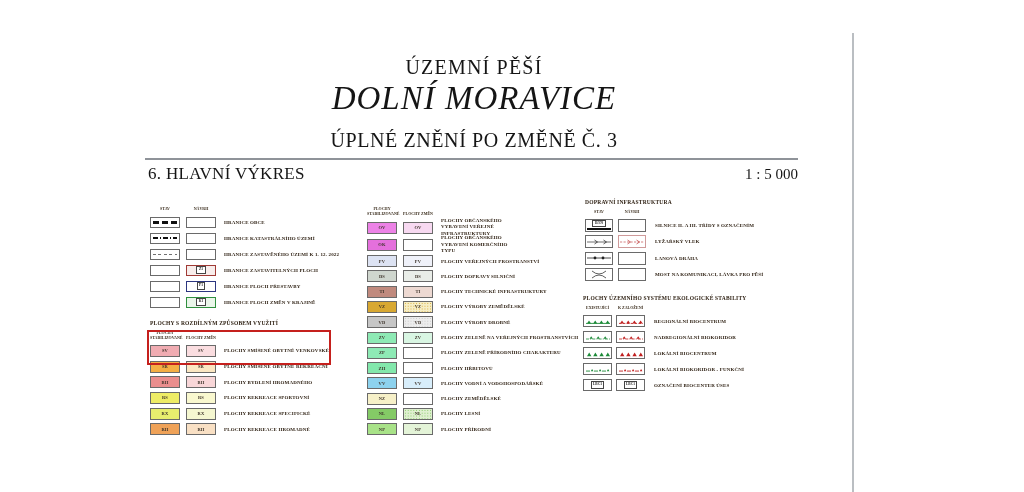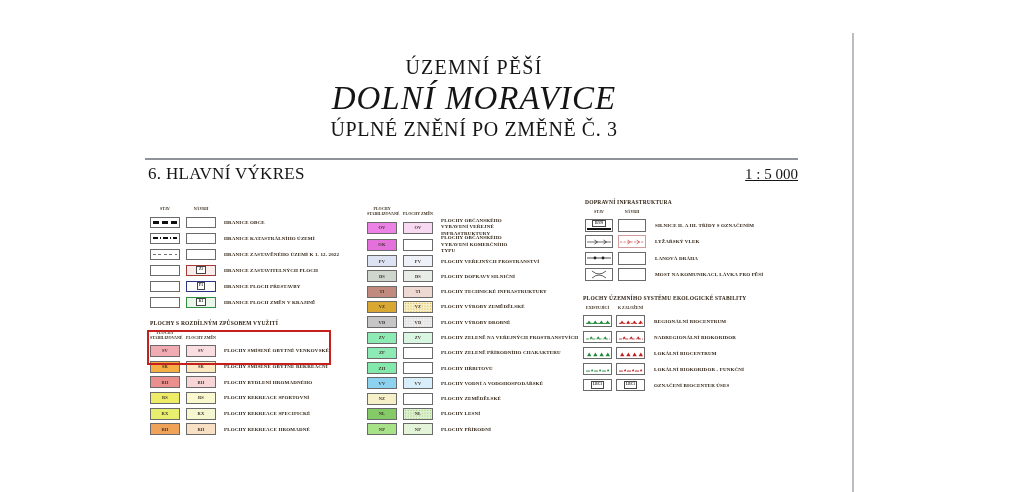--- a/index.html
+++ b/index.html
@@ -10,26 +10,26 @@
   .logo{position:absolute;left:28px;top:4px;font-family:"Liberation Sans",sans-serif;
         font-weight:bold;font-size:42px;color:#ffffff;letter-spacing:-1px;
         -webkit-text-stroke:1.3px #9a9a9a;
         text-shadow:2px 3px 5px rgba(80,80,80,.85),-1px -1px 3px rgba(140,140,140,.55),1px 2px 2px rgba(90,90,90,.7);}
   .logo .tld{font-size:24px;letter-spacing:0;-webkit-text-stroke:1px #9a9a9a;}
 
   
   .titles{position:absolute;left:150px;top:56px;width:648px;text-align:center;}
   .t1{font-size:20px;letter-spacing:1.2px;}
   .t2{font-size:33px;letter-spacing:1px;margin-top:1px;font-style:italic;}
-  .t3{font-size:20px;letter-spacing:0.6px;margin-top:1px;}
+  .t3{font-size:20px;letter-spacing:0.6px;margin-top:12px;}
   .rule{position:absolute;left:145px;top:158px;width:653px;height:2px;background:#8f9399;}
   .dheader{position:absolute;left:148px;top:164px;width:650px;display:flex;
            justify-content:space-between;align-items:baseline;}
   .dname{font-size:17px;letter-spacing:0.3px;}
-  .dscale{font-size:15px;text-decoration:underline;}
+  .dscale{font-size:15px;}
   .vdiv{position:absolute;left:852px;top:33px;bottom:0;width:2px;background:#babec2;}
 
   
   .col{position:absolute;}
   .sect{font-weight:bold;font-size:5.5px;color:#2a1c0e;letter-spacing:0.2px;margin-bottom:4px;}
   .hdrrow{display:flex;align-items:flex-end;margin-bottom:3px;}
   .tiny{font-weight:bold;font-size:4px;color:#3a2c1c;text-align:center;line-height:1.25;flex:none;}
   .lrow{display:flex;align-items:center;}
   .box{box-sizing:border-box;border:1px solid #6a6a6a;background:#fff;flex:none;position:relative;
        display:flex;align-items:center;justify-content:center;overflow:hidden;}

